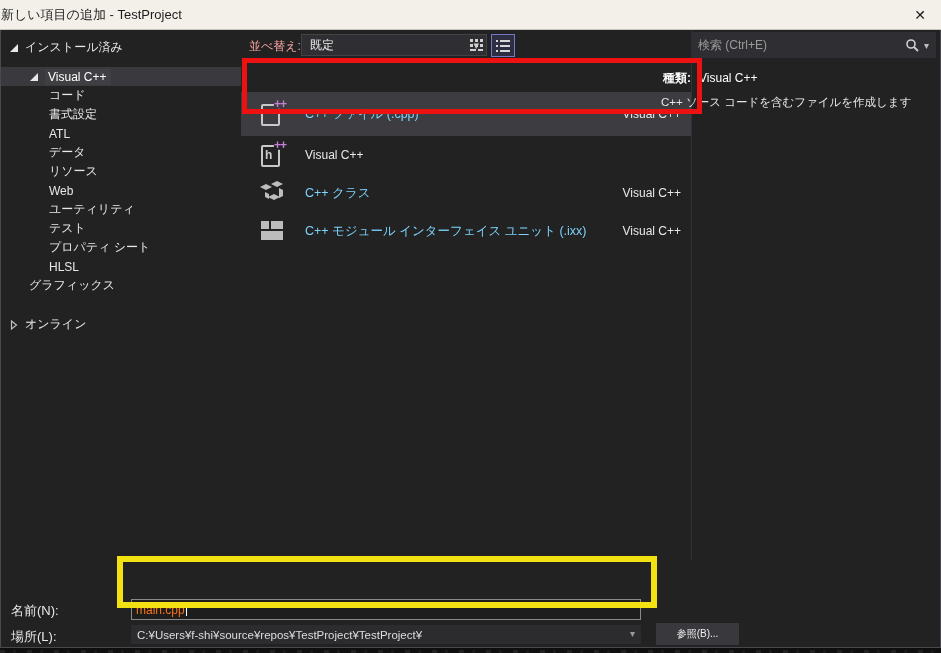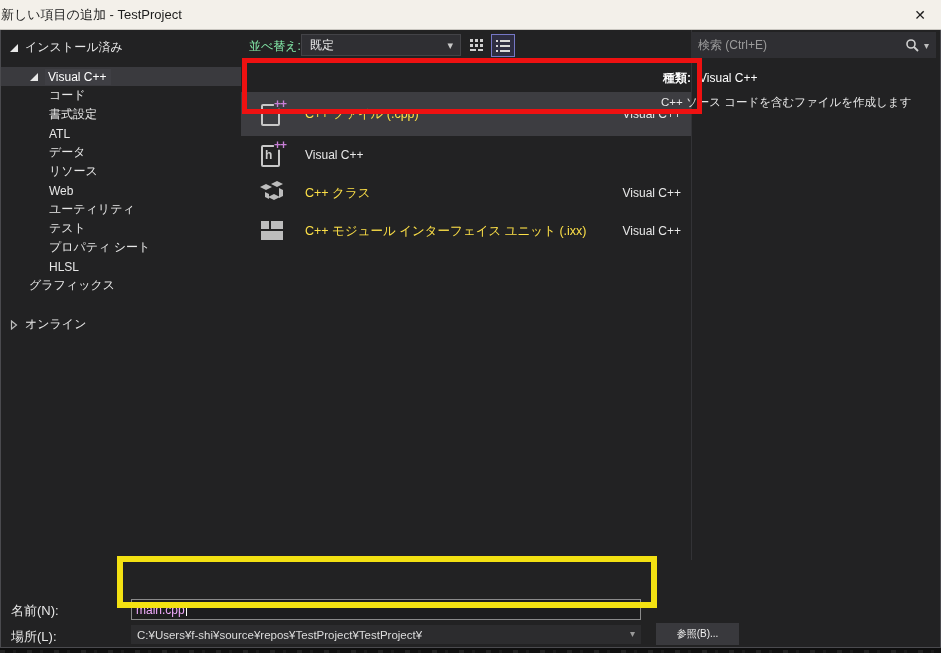--- a/index.html
+++ b/index.html
@@ -29,35 +29,35 @@
   .lvl2 { padding-left:48px; }
   .gap-top { margin-top:10px; }
   .gap-big { margin-top:20px; }
   .t-sel { background:#3a3a3e; }
   .t-sel span { color:#ffffff; }
   .trow .lbl { padding:1px 5px 1px 0; }
   .t-sel .lbl { background:#3f3f44; padding-left:3px; }
 
   
   .sortbar { position:absolute; left:240px; top:0; width:450px; height:30px; }
-  .sort-label { position:absolute; left:8px; top:8px; font-size:12px; color:#86efac; }
-  .sort-dd { position:absolute; left:60px; top:4px; width:160px; height:22px;
+  .sort-label { position:absolute; left:8px; top:8px; font-size:12px; color:#fca5a5; }
+  .sort-dd { position:absolute; left:60px; top:4px; width:186px; height:22px;
     background:#2f2f33; border:1px solid #434347; color:#eaeaea; font-size:12px;
     display:flex; align-items:center; padding:0 8px; }
   .sort-dd .dd-caret { position:absolute; right:7px; top:4px; color:#c8c8c8; font-size:11px; }
   .viewbtn { position:absolute; top:4px; width:24px; height:23px; display:flex; align-items:center; justify-content:center; }
   .vb-grid { left:224px; }
   .vb-list { left:250px; border:1px solid #7577c6; background:#2e2e42; }
 
   
   .ilist { position:absolute; left:240px; top:32px; width:450px; height:498px; }
   .irow { position:absolute; left:0; width:450px; height:38px; display:flex; align-items:center; cursor:default; }
   .irow.selected { height:44px; background:#3d3d41; }
   .irow .iicon { width:34px; margin-left:14px; margin-right:16px; flex:none; display:flex; align-items:center; justify-content:center; position:relative; }
-  .irow .iname { flex:1; color:#fde047; font-size:12.5px; white-space:nowrap; overflow:hidden; }
+  .irow .iname { flex:1; color:#7dd3fc; font-size:12.5px; white-space:nowrap; overflow:hidden; }
   .irow .icat { color:#e8e8e8; font-size:12px; margin-right:10px; }
 
   .fico { position:relative; width:22px; height:26px; }
   .fico .sheet { position:absolute; left:0; top:3px; width:19px; height:22px;
     border:2px solid #c8c8c8; border-radius:2px;
     clip-path:polygon(0 0, 68% 0, 68% 22%, 100% 22%, 100% 100%, 0 100%); }
   .fico .pp { position:absolute; right:-3px; top:-4px; color:#c77fd6; font-size:12px; font-weight:bold; letter-spacing:-1px; }
   .fico .hch { position:absolute; left:4px; top:6px; color:#cccccc; font-size:12px; font-weight:bold; }
 
   
@@ -70,21 +70,21 @@
   .detail { position:absolute; left:652px; top:32px; width:251px; }
   .d-type { padding:8px 0 0 10px; font-size:12px; color:#ffffff; }
   .d-type .d-lab { font-weight:bold; margin-right:8px; }
   .d-desc { padding:8px 0 0 8px; font-size:11.5px; color:#e8e8e8; white-space:nowrap; }
 
   
   .form-label { position:absolute; font-size:13px; color:#e8e8e8; }
   .name-label { left:10px; top:572px; }
   .loc-label { left:10px; top:598px; }
   .name-input { position:absolute; left:130px; top:569px; width:510px; height:21px;
-    background:#1d1d1e; border:1px solid #8a8a8a; color:#f0abfc; font-size:12px;
+    background:#1d1d1e; border:1px solid #8a8a8a; color:#f97316; font-size:12px;
     display:flex; align-items:center; padding-left:4px; }
   .name-input .caret { display:inline-block; width:1px; height:13px; background:#ffffff; margin-left:1px; }
   .loc-combo { position:absolute; left:130px; top:595px; width:510px; height:19px;
     background:#2c2c2e; color:#dddddd; font-size:11.5px;
     display:flex; align-items:center; padding-left:6px; white-space:nowrap; overflow:hidden; }
   .loc-combo .dd-caret { position:absolute; right:6px; top:3px; color:#9a9a9a; font-size:10px; }
   .browse-btn { position:absolute; left:655px; top:593px; width:83px; height:22px;
     background:#39393d; color:#f0f0f0; font-size:10px; display:flex; align-items:center; justify-content:center; }
   .add-btn { position:absolute; left:771px; top:622px; width:75px; height:24px;
     background:#434086; color:#ffffff; font-size:12px; display:flex; align-items:center; justify-content:center; }

